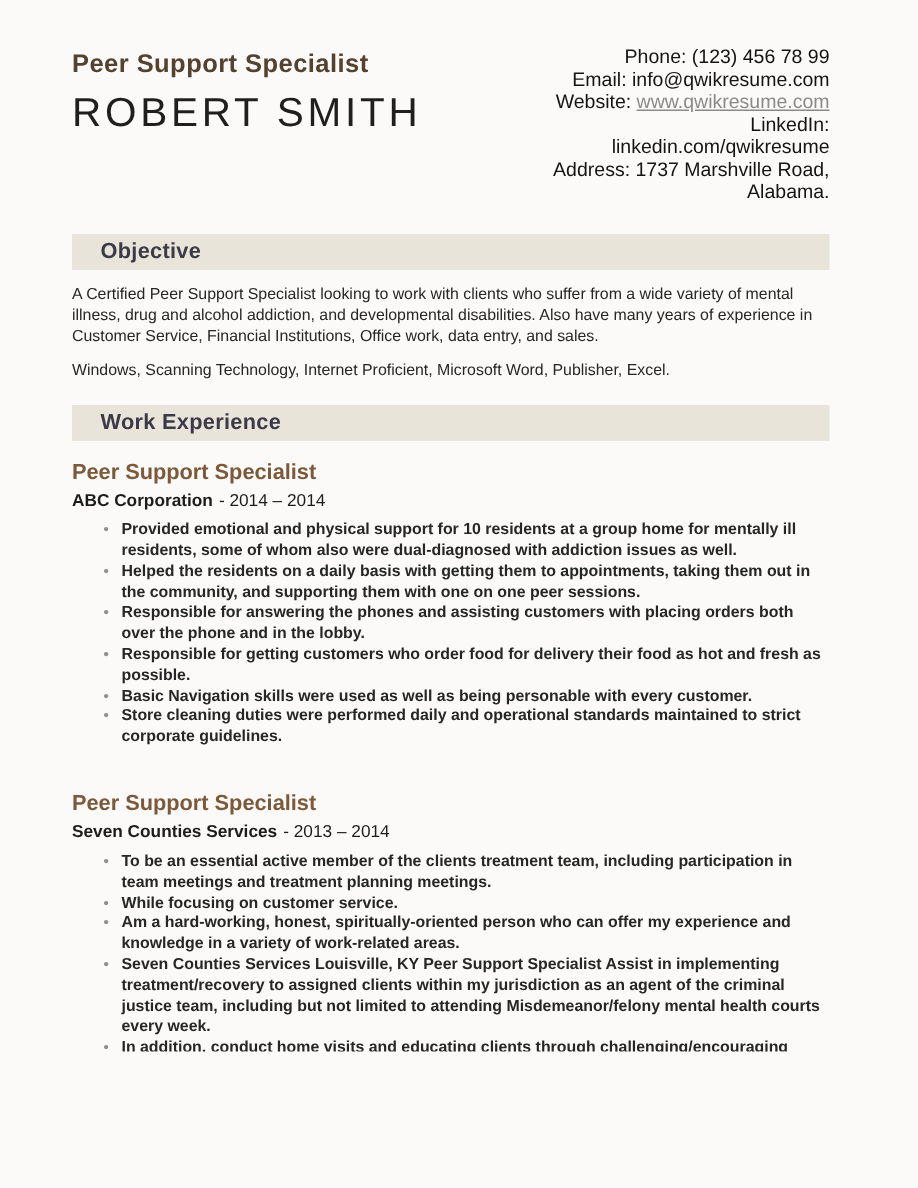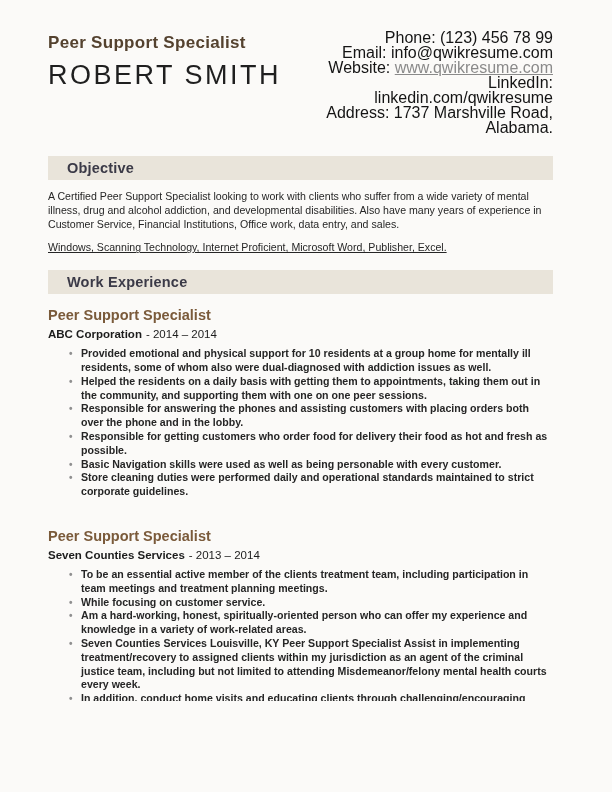--- a/index.html
+++ b/index.html
@@ -30,21 +30,21 @@
   .person-name {
     font-size: 27px;
     font-weight: 400;
     color: #1f1f1f;
     letter-spacing: 2.5px;
     margin-top: 7px;
     white-space: nowrap;
   }
   .contact {
     text-align: right;
-    font-size: 16px;
+    font-size: 13px;
     line-height: 15px;
     color: #141414;
     max-width: 235px;
     flex: 0 0 auto;
   }
   .contact a.site-link {
     color: var(--website-link-gray, #8a8a8a);
     text-decoration: underline;
     cursor: pointer;
   }
@@ -60,21 +60,21 @@
   .bar-objective { margin-top: 21px; }
   .bar-skills { margin-top: 13px; }
   .bar-work { margin-top: 15px; }
   
   .para {
     font-size: 10.6px;
     line-height: 13.8px;
     margin-top: 10px;
     color: #262626;
   }
-  .skills-line { margin-bottom: 15px; text-decoration: underline; }
+  .skills-line { margin-bottom: 15px; }
   
   .job-title {
     color: var(--accent-brown, #7a5a3a);
     font-size: 14.5px;
     font-weight: bold;
     margin-top: 13px;
   }
   .job2 .job-title { margin-top: 29px; }
   .job-meta {
     font-size: 11.5px;

